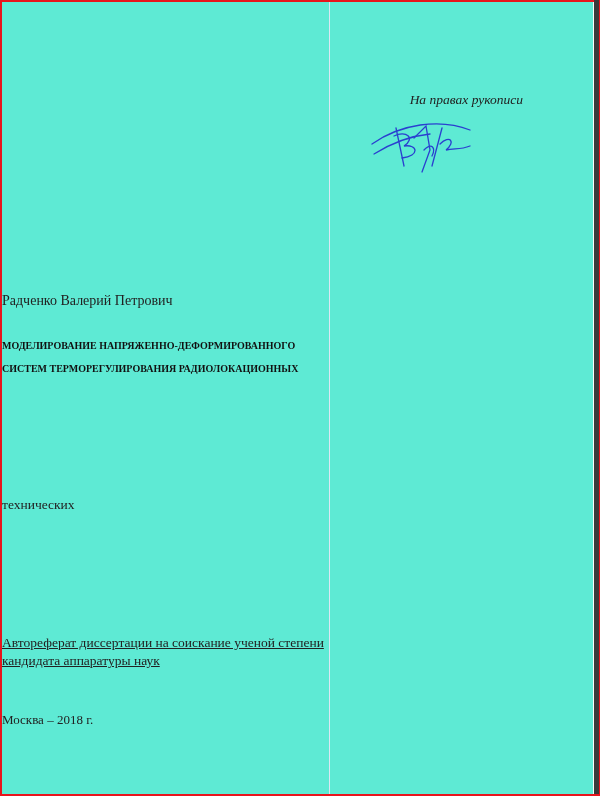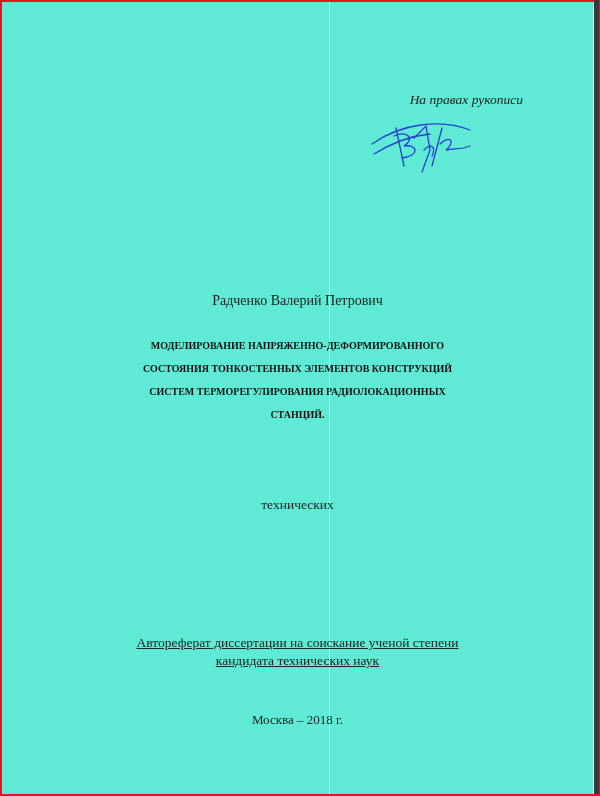--- a/index.html
+++ b/index.html
@@ -3,21 +3,21 @@
 <meta charset="utf-8">
 <style>
   html, body { margin:0; padding:0; }
   body { width:600px; height:796px; background:#ffffff; overflow:hidden; }
   .frame { position:absolute; left:0; top:0; width:600px; height:796px; box-sizing:border-box;
     border:2px solid #e8141c; background:#fcfcfc; }
   .right-strip { position:absolute; right:0; top:0; width:5px; height:794px; background:#3a3a3a; border-right:1px solid #e8141c; }
   .page { position:absolute; left:2px; top:2px; width:591px; height:792px; background:#5eead4; }
   .vline { position:absolute; left:327px; top:0; width:1px; height:792px; background:#dbe7f3; }
   .t { position:absolute; font-family:"Liberation Serif", serif; color:#222; white-space:nowrap; }
-  .center { left:0; width:591px; text-align:center; }
+  .center { left:0; width:591px; }
   .rights { right:70px; top:90px; font-style:italic; font-size:13.5px; }
   .author { top:291px; font-size:14px; }
   .title { top:332px; font-size:10px; font-weight:bold; line-height:23px; color:#111; }
   .spec { top:494px; font-size:13.5px; line-height:18px; }
   .abs { top:632px; font-size:13.5px; line-height:18px;text-decoration:underline; }
   .city { top:710px; font-size:13px; }
   .sig { position:absolute; left:368px; top:112px; width:110px; height:62px; }
 </style>
 </head>
 <body>
@@ -38,29 +38,27 @@
       <path d="M54 36 C62 28, 66 34, 62 42"></path>
       <path d="M72 14 L62 52"></path>
       <path d="M70 30 C80 20, 86 28, 76 36 C84 34, 90 36, 100 32"></path>
     </g>
   </svg>
 
   <div class="t center author">Радченко Валерий Петрович</div>
 
   <div class="t center title">
     <div>МОДЕЛИРОВАНИЕ НАПРЯЖЕННО-ДЕФОРМИРОВАННОГО</div>
-    <div>СОСТОЯНИЯ ТОНКОСТЕННЫХ ЭЛЕМЕНТОВ КОНСТРУКЦИЙ</div>
     <div>СИСТЕМ ТЕРМОРЕГУЛИРОВАНИЯ РАДИОЛОКАЦИОННЫХ</div>
-    <div>СТАНЦИЙ.</div>
   </div>
 
   <div class="t center spec">
     <div>технических</div>
   </div>
 
   <div class="t center abs">
     <div>Автореферат диссертации на соискание ученой степени</div>
-    <div>кандидата технических наук</div>
+    <div>кандидата аппаратуры наук</div>
   </div>
 
   <div class="t center city">Москва – 2018 г.</div>
 </div>
 <div class="right-strip"></div>
 
 </body></html>

